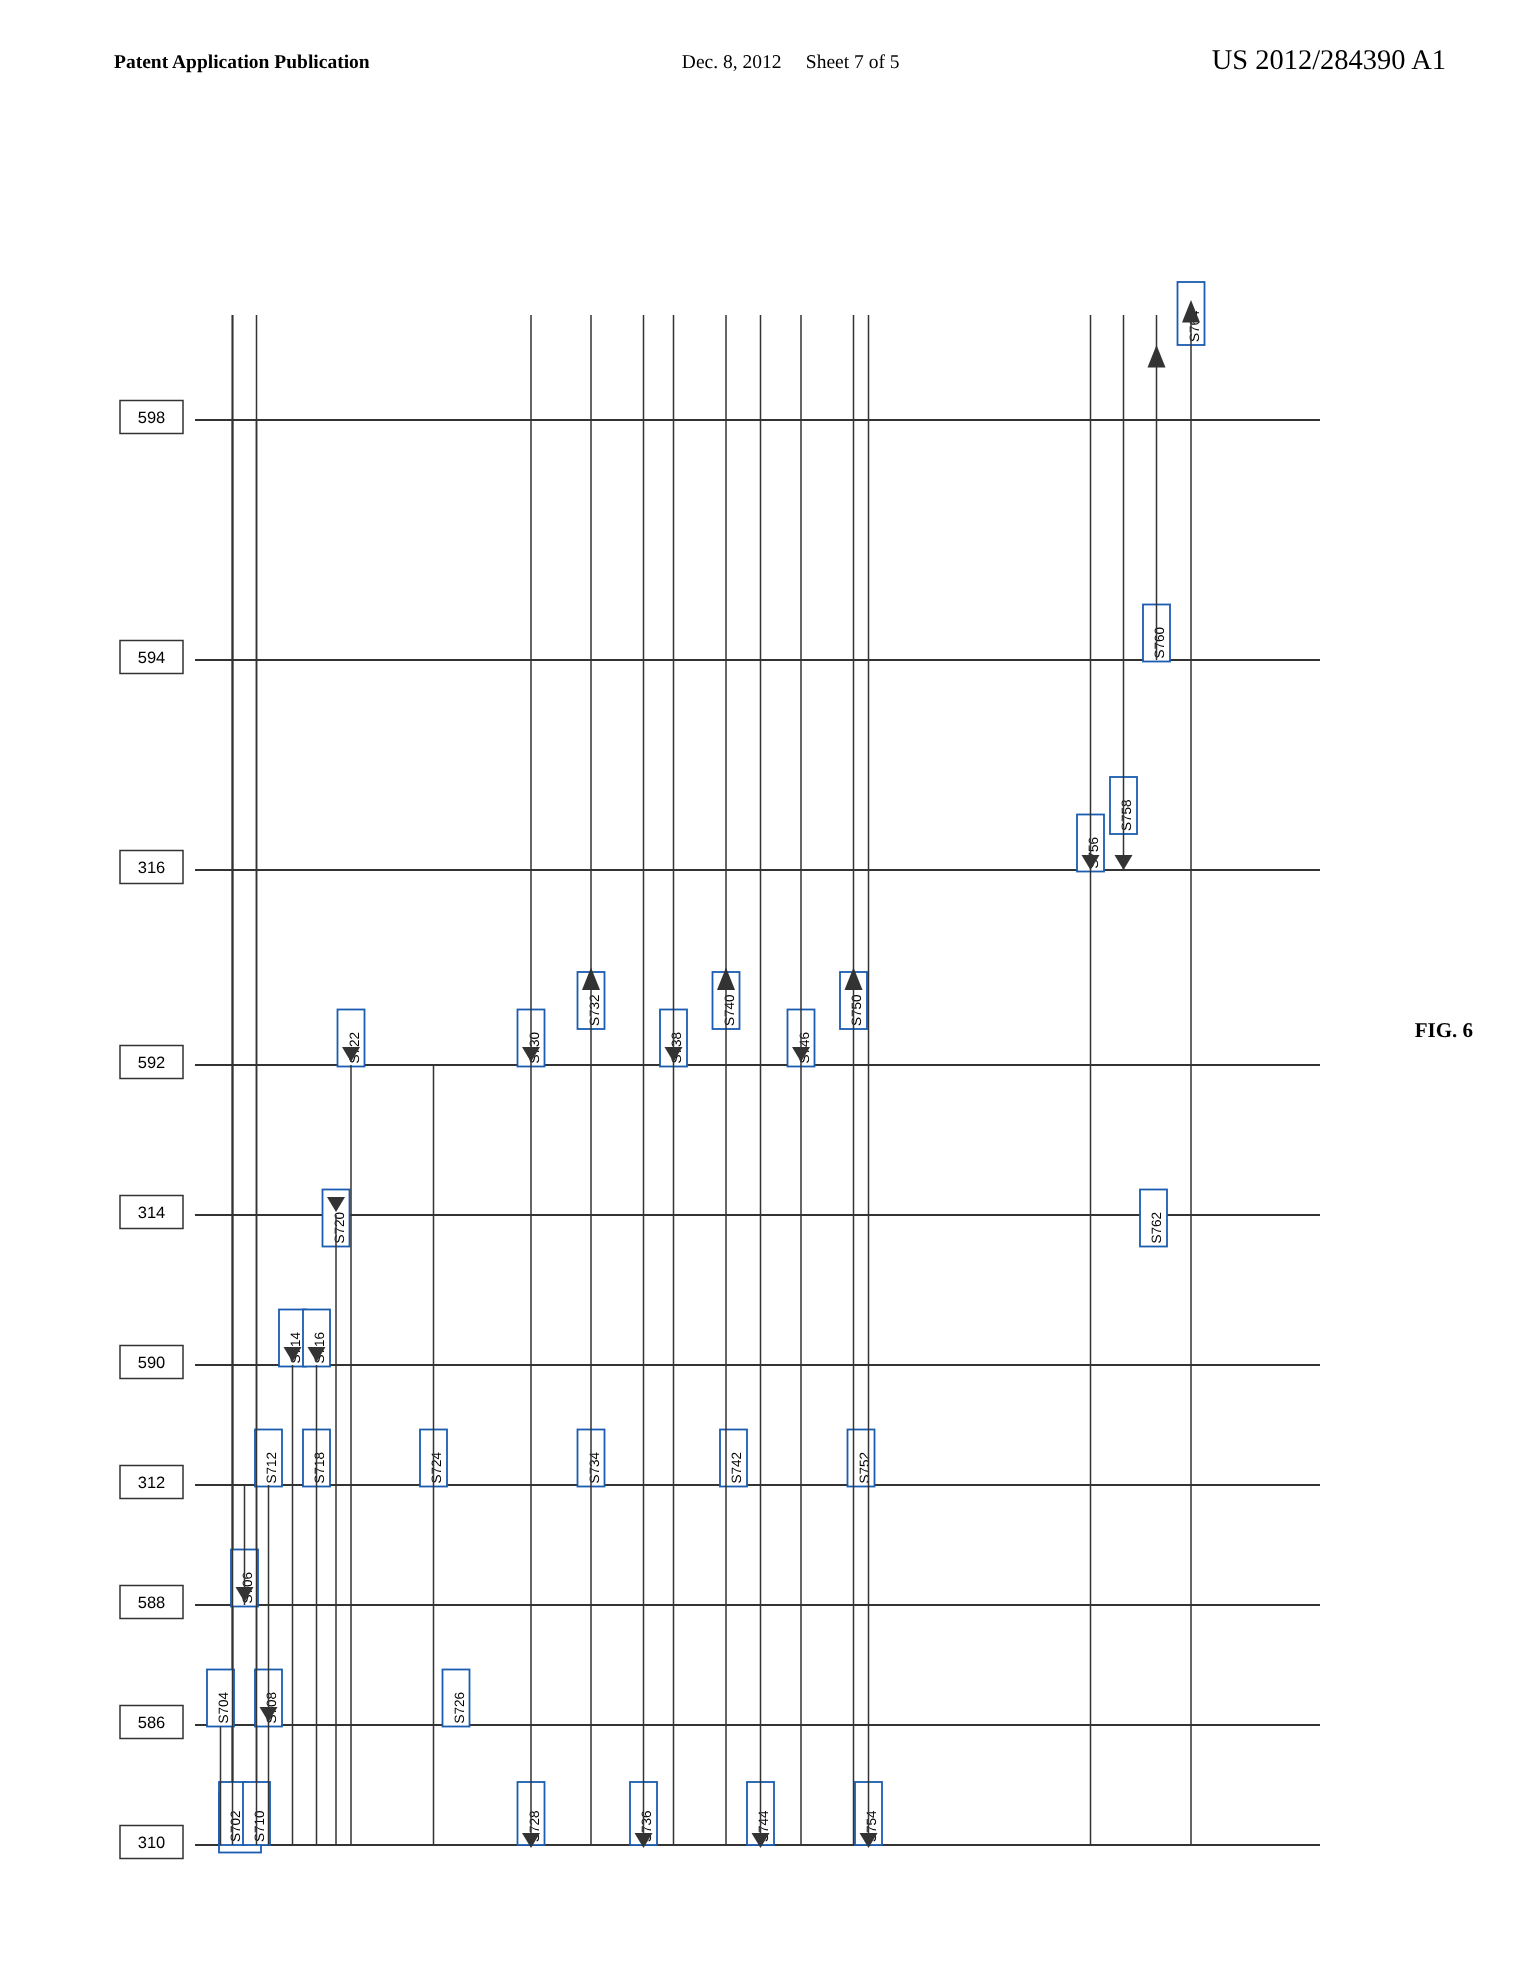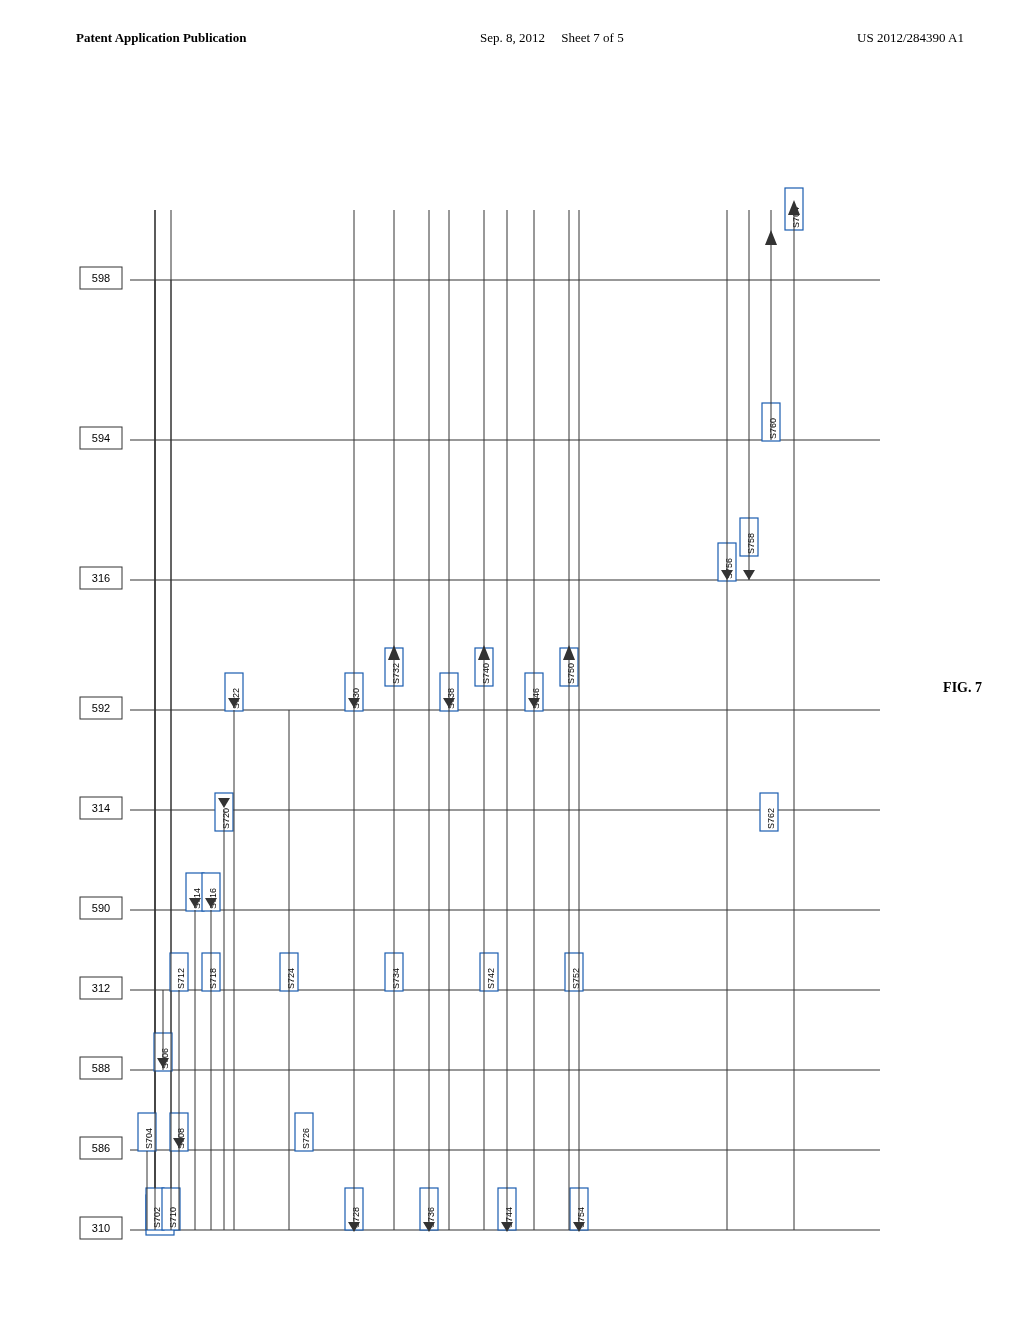--- a/index.html
+++ b/index.html
@@ -33,27 +33,27 @@
       font-size: 14px;
       font-weight: bold;
     }
   </style>
 </head>
 <body>
 
 <div class="header">
   <span style="font-weight:bold;font-size:13px;">Patent Application Publication</span>
   <span style="font-size:13px;">
-    <span>Sep. 8, 2012</span>&nbsp;&nbsp;&nbsp;&nbsp;
+    <span>Dec. 8, 2012</span>&nbsp;&nbsp;&nbsp;&nbsp;
     <span>Sheet 7 of 5</span>
   </span>
-  <span style="font-size:13px;">US 2012/284390 A1</span>
+  <span style="font-size:19px;">US 2012/284390 A1</span>
 </div>
 
-<div class="fig-label">FIG. 7</div>
+<div class="fig-label">FIG. 6</div>
 
 <svg style="position:absolute;top:80px;left:50px;width:920px;height:1220px;">
 
   <line x1="80" y1="1150" x2="830" y2="1150" stroke="#333" stroke-width="1.2"></line>
 
   <line x1="80" y1="1070" x2="830" y2="1070" stroke="#333" stroke-width="1.2"></line>
 
   <line x1="80" y1="990" x2="830" y2="990" stroke="#333" stroke-width="1.2"></line>
 
   <line x1="80" y1="910" x2="830" y2="910" stroke="#333" stroke-width="1.2"></line>

